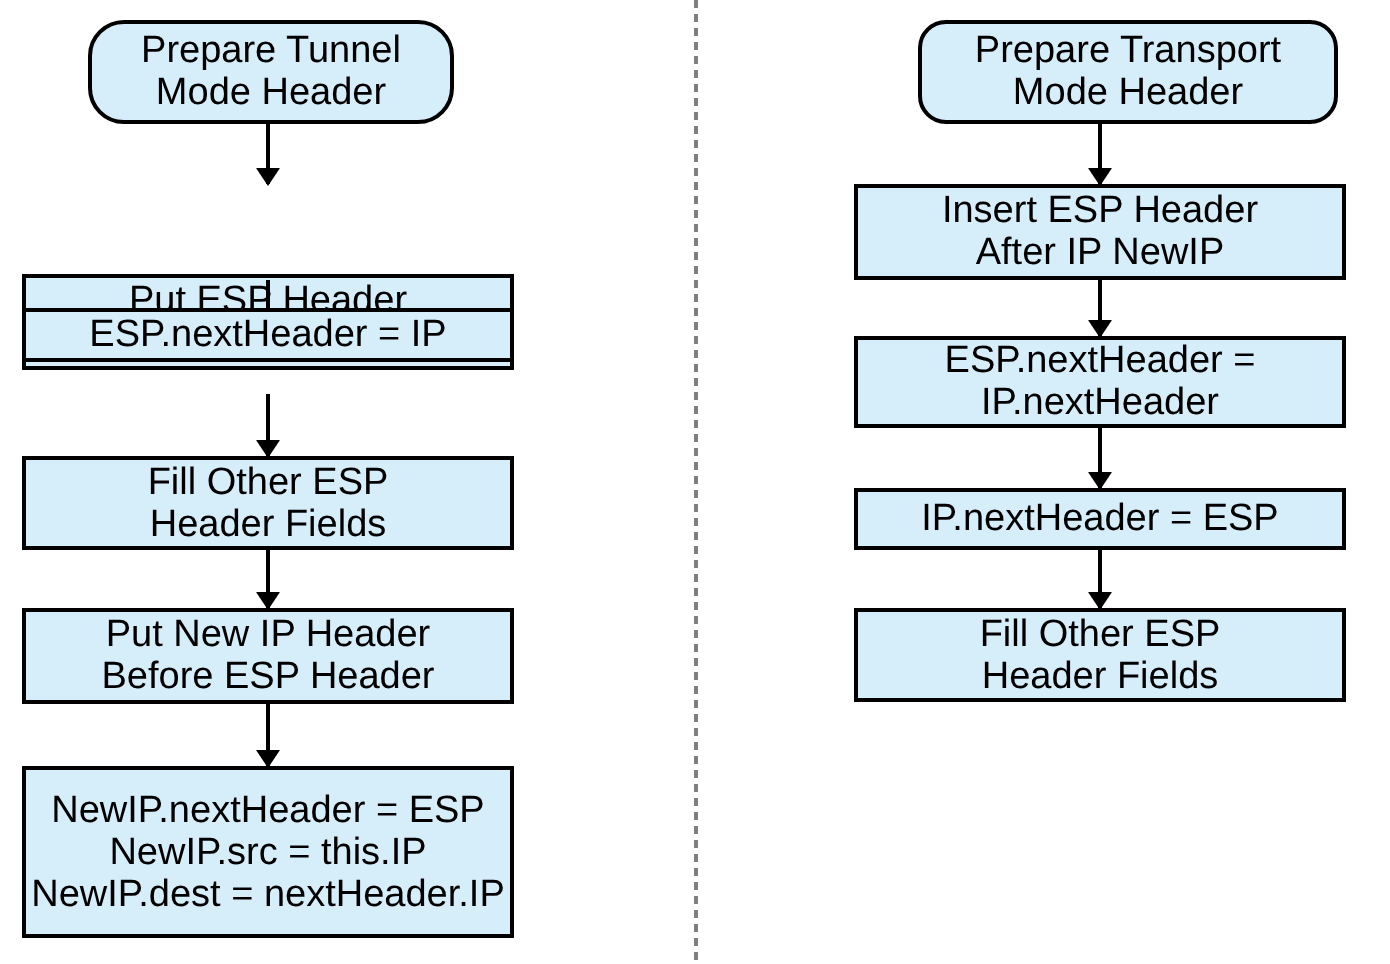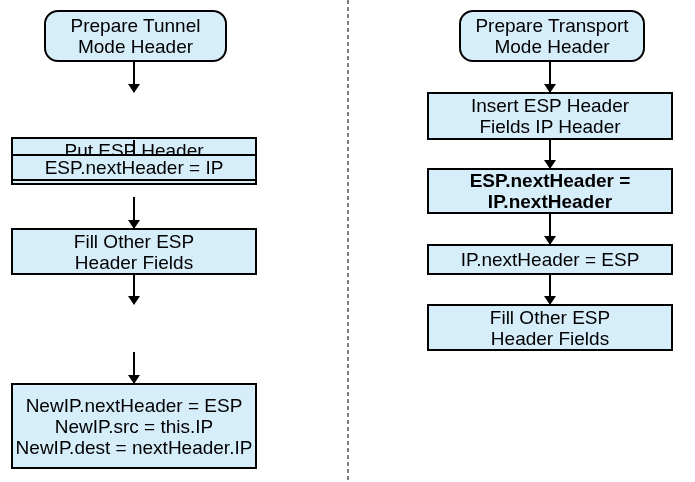--- a/index.html
+++ b/index.html
@@ -56,21 +56,21 @@
     );
   }
 </style>
 </head>
 <body>
 
 <div class="canvas">
 
   <div class="divider" style="left:347px;"></div>
 
-  <div class="node rounded" style="left:44px; top:10px; width:183px; height:52px;">Prepare Tunnel
+  <div class="node rounded" style="left:44px; top:10px; width:183px; height:52px;border-radius:18px;">Prepare Tunnel
 Mode Header</div>
 
   <div class="arrow" style="left:133px; top:62px; height:30px;">
       <span class="head"></span>
     </div>
 
   <div class="node" style="left:11px; top:92px; width:246px; height:48px;margin-top:45px;">Put ESP Header
 Before IP Header</div>
 
   <div class="arrow" style="left:133px; top:140px; height:30px;">
@@ -83,44 +83,46 @@
       <span class="head"></span>
     </div>
 
   <div class="node" style="left:11px; top:228px; width:246px; height:47px;">Fill Other ESP
 Header Fields</div>
 
   <div class="arrow" style="left:133px; top:275px; height:29px;">
       <span class="head"></span>
     </div>
 
+  <div class="node" style="left:11px; top:304px; width:246px; height:48px;">Put New IP Header
+Before ESP Header</div>
 
   <div class="arrow" style="left:133px; top:352px; height:31px;">
       <span class="head"></span>
     </div>
 
   <div class="node" style="left:11px; top:383px; width:246px; height:86px;">NewIP.nextHeader = ESP
 NewIP.src = this.IP
 NewIP.dest = nextHeader.IP</div>
 
-  <div class="node rounded" style="left:459px; top:10px; width:186px; height:52px;">Prepare Transport
+  <div class="node rounded" style="left:459px; top:10px; width:210px; height:52px;">Prepare Transport
 Mode Header</div>
 
   <div class="arrow" style="left:549px; top:62px; height:30px;">
       <span class="head"></span>
     </div>
 
   <div class="node" style="left:427px; top:92px; width:246px; height:48px;">Insert ESP Header
-Fields IP Header</div>
+After IP NewIP</div>
 
   <div class="arrow" style="left:549px; top:140px; height:28px;">
       <span class="head"></span>
     </div>
 
-  <div class="node" style="left:427px; top:168px; width:246px; height:46px;font-weight:bold;">ESP.nextHeader =
+  <div class="node" style="left:427px; top:168px; width:246px; height:46px;">ESP.nextHeader =
 IP.nextHeader</div>
 
   <div class="arrow" style="left:549px; top:214px; height:30px;">
       <span class="head"></span>
     </div>
 
   <div class="node" style="left:427px; top:244px; width:246px; height:31px;text-align:center;">IP.nextHeader = ESP</div>
 
   <div class="arrow" style="left:549px; top:275px; height:29px;">
       <span class="head"></span>

